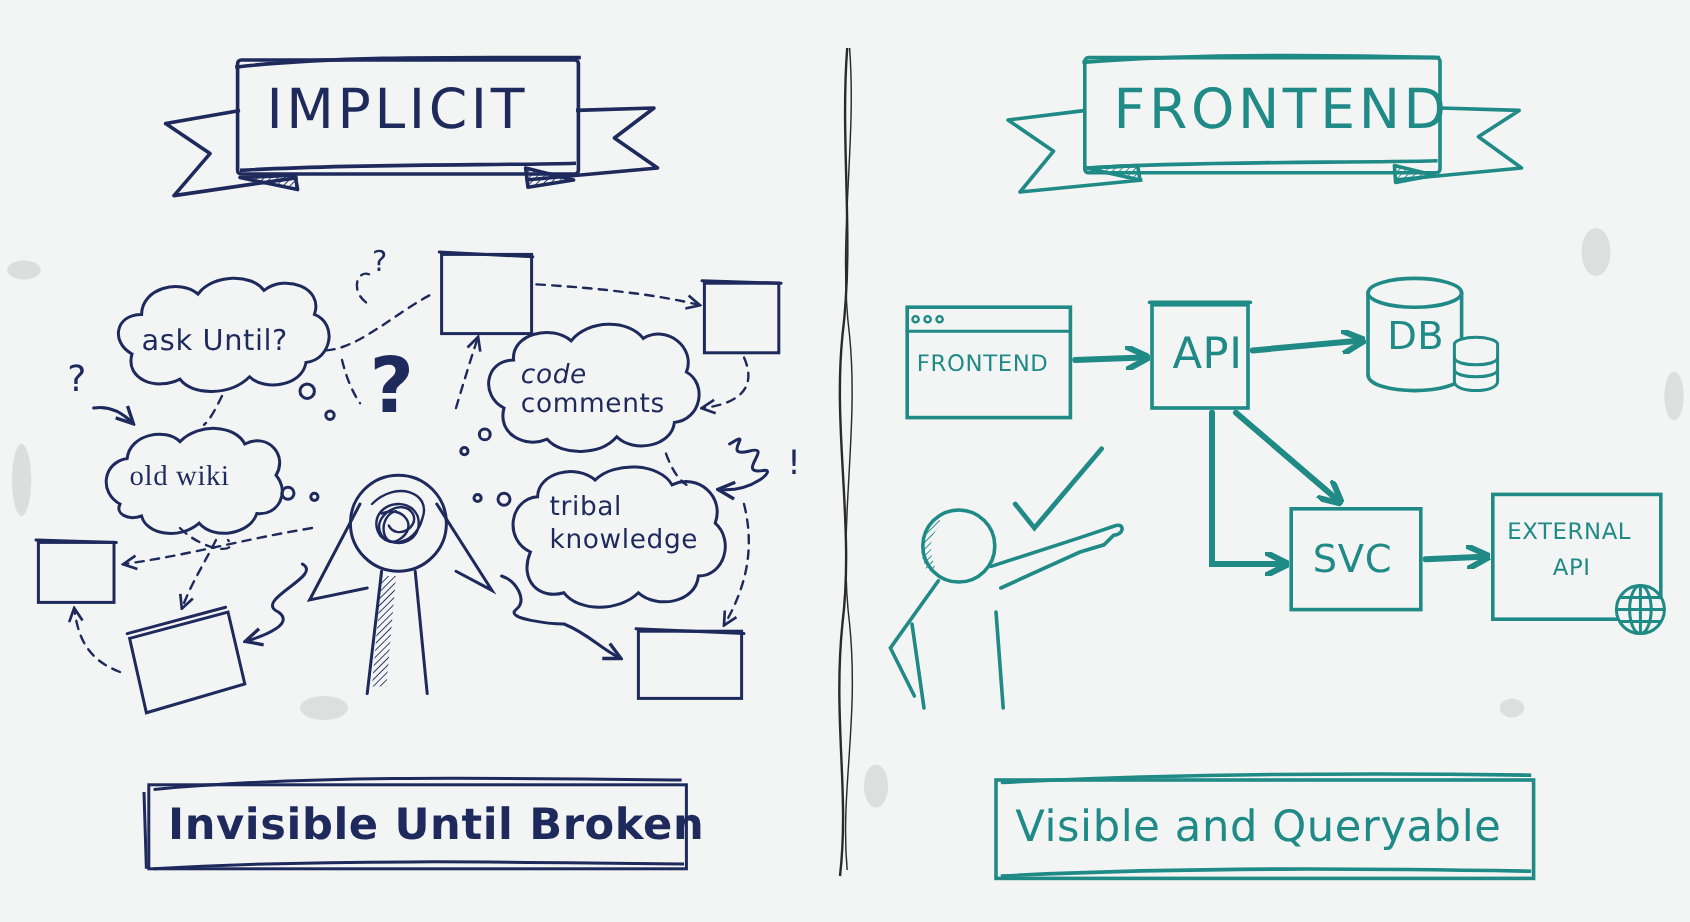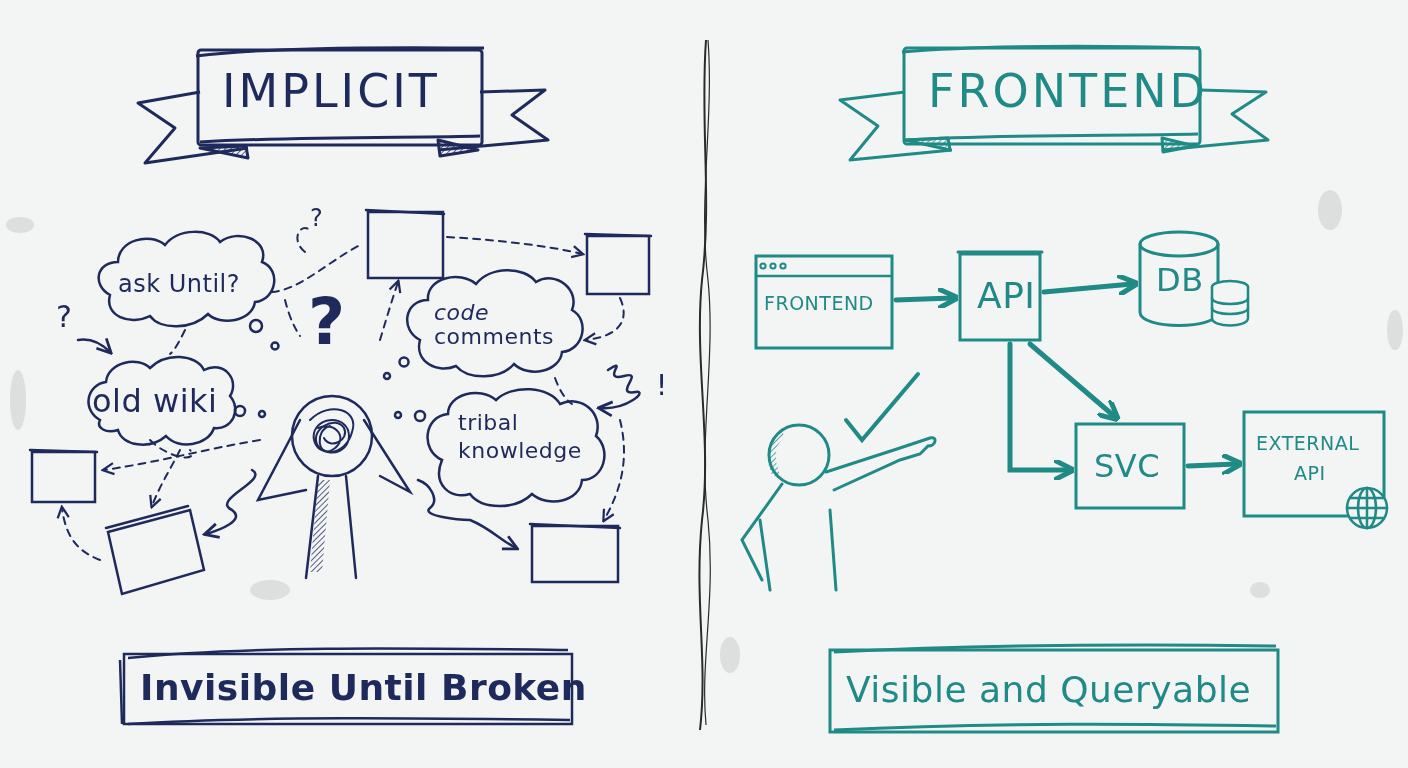--- a/index.html
+++ b/index.html
@@ -195,21 +195,21 @@
       <rect x="830" y="650" width="448" height="82"></rect>
       <path d="M834,652 C1000,644 1150,644 1276,646"></path>
       <path d="M834,730 C1000,722 1150,724 1276,726"></path>
     </g>
   </svg>
 
   <div class="lbl navy hand banner-title" style="left:222px; top:68px;">IMPLICIT</div>
   <div class="lbl teal hand banner-title" style="left:928px; top:68px;">FRONTEND</div>
 
   <div class="lbl navy hand cloud-text" style="left:118px; top:272px; font-size:24px;">ask Until?</div>
-  <div class="lbl navy hand cloud-text" style="left:92px; top:385px; font-size:32px;">old wiki</div>
+  <div class="lbl navy hand cloud-text" style="left:108px; top:385px; font-size:24px;font-family:Liberation Serif, serif;">old wiki</div>
   <div class="lbl navy hand cloud-text" style="left:434px; top:302px;font-style:italic;">code</div>
   <div class="lbl navy hand cloud-text" style="left:434px; top:326px;">comments</div>
   <div class="lbl navy hand cloud-text" style="left:458px; top:412px;">tribal</div>
   <div class="lbl navy hand cloud-text" style="left:458px; top:440px;">knowledge</div>
 
   <div class="lbl navy" style="left:308px; top:290px; font-size:64px; font-weight:bold;">?</div>
   <div class="lbl navy" style="left:56px; top:302px; font-size:30px;">?</div>
   <div class="lbl navy" style="left:310px; top:206px; font-size:24px;">?</div>
   <div class="lbl navy" style="left:656px; top:372px; font-size:28px;">!</div>
 

